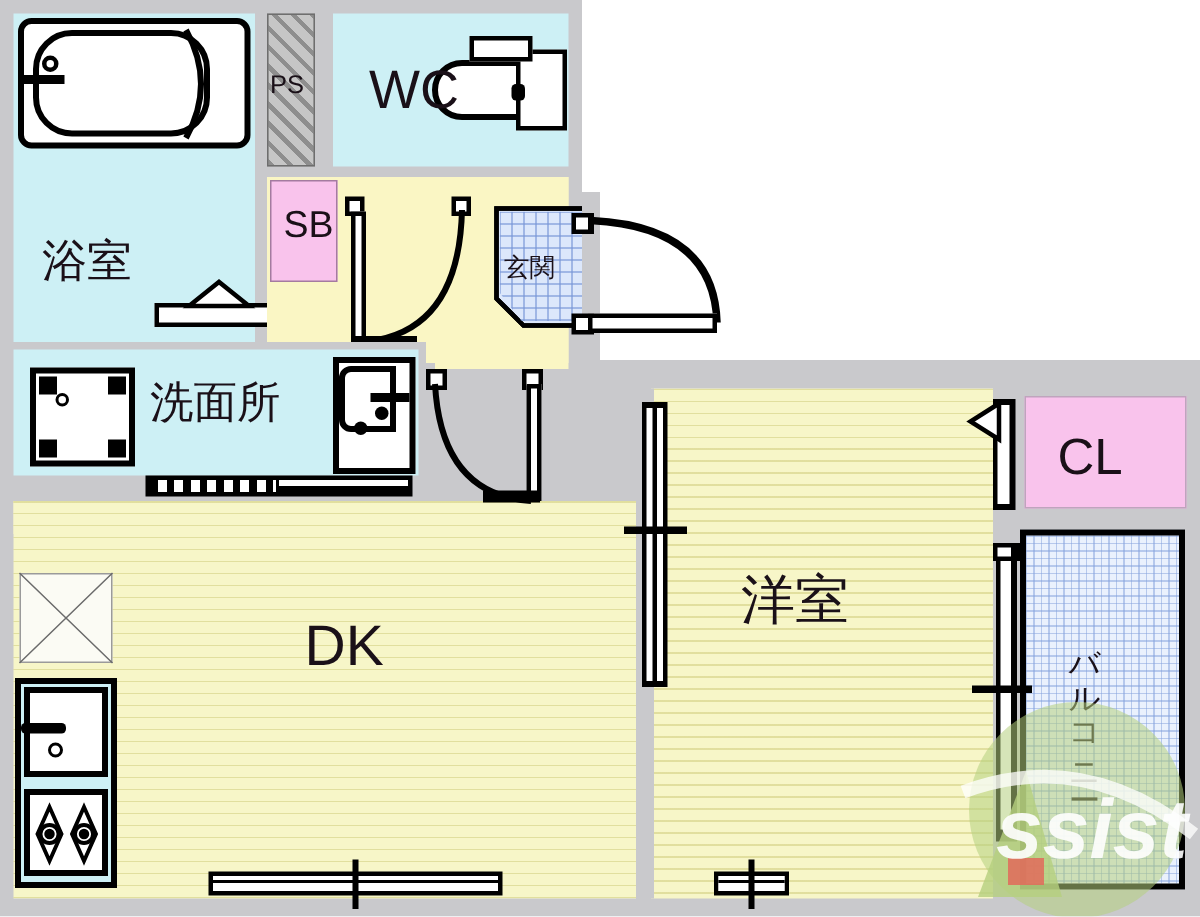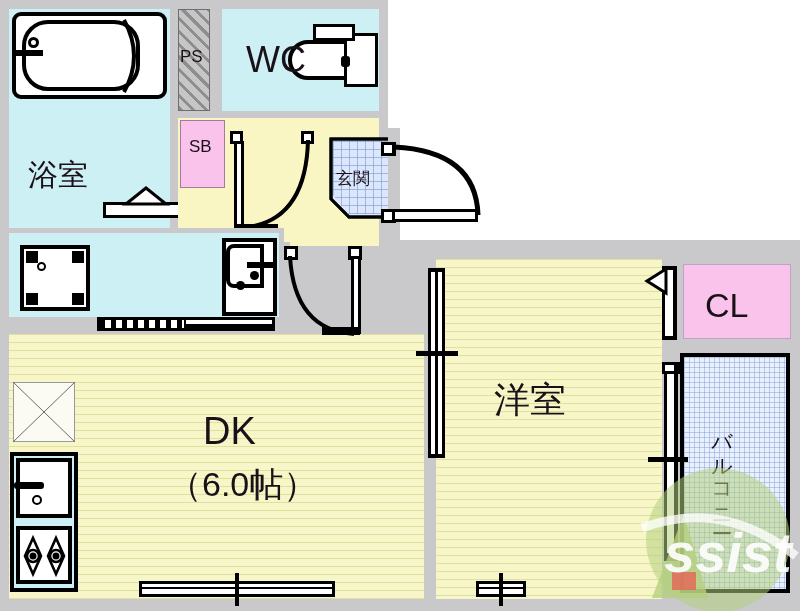--- a/index.html
+++ b/index.html
@@ -36,21 +36,21 @@
   .blk{background:#000000;}
   
   .lbl{
     position:absolute;color:#1a1018;white-space:nowrap;
     font-family:"Liberation Sans","DejaVu Sans",sans-serif;
     line-height:1;
   }
   .lbl-xl{font-size:34px;}
   .lbl-lg{font-size:30px;}
   .lbl-md{font-size:26px;}
-  .lbl-sm{font-size:17px;}
+  .lbl-sm{font-size:25px;}
   .lbl-xs{font-size:15px;}
   .lbl-ps{font-size:17px;color:#1a1018;}
   .vert{writing-mode:vertical-rl;text-orientation:upright;letter-spacing:2px;}
   
   .ol{border:3px solid #000;box-sizing:border-box;background:#fff;}
   .ol2{border:4px solid #000;box-sizing:border-box;background:#fff;}
   .round{border-radius:9px;}
   svg{display:block;overflow:visible;}
   .wm{position:absolute;pointer-events:none;}
 </style>
@@ -133,20 +133,21 @@
   <div class="abs blk" style="left:72px;top:251px;width:12px;height:12px;"></div>
   <div class="abs blk" style="left:26px;top:293px;width:12px;height:12px;"></div>
   <div class="abs blk" style="left:72px;top:293px;width:12px;height:12px;"></div>
   <div class="abs" style="left:37px;top:262px;width:9px;height:9px;border:2px solid #000;border-radius:50%;background:#fff;"></div>
 
   <div class="abs ol2" style="left:222px;top:238px;width:55px;height:78px;"></div>
   <div class="abs" style="left:226px;top:244px;width:38px;height:44px;border:4px solid #000;border-radius:8px 0 0 8px;background:#fff;"></div>
   <div class="abs blk" style="left:247px;top:262px;width:26px;height:6px;"></div>
   <div class="abs blk" style="left:250px;top:271px;width:9px;height:9px;border-radius:50%;"></div>
   <div class="abs blk" style="left:236px;top:281px;width:9px;height:9px;border-radius:50%;"></div>
+  <div class="abs lbl lbl-md" style="left:100px;top:255px;font-size:29px;">洗面所</div>
 
   <div class="abs blk" style="left:97px;top:317px;width:178px;height:14px;"></div>
   <div class="abs fill-white" style="left:100px;top:320px;width:84px;height:8px;
               background-image:repeating-linear-gradient(to right,#000 0 5px,#fff 5px 11px);"></div>
   <div class="abs fill-white" style="left:186px;top:320px;width:86px;height:4px;"></div>
 
   <div class="abs fill-tatami" style="left:9px;top:334px;width:415px;height:265px;"></div>
   <div class="abs fill-tatami" style="left:9px;top:334px;width:415px;height:22px;"></div>
 
   <div class="abs" style="left:13px;top:382px;width:62px;height:60px;border:1px solid #9a9a9a;background:#fbfbf4;"></div>
@@ -163,21 +164,20 @@
     <g fill="none" stroke="#000" stroke-width="2.6">
       <path d="M13 4 L21 22 L13 40 L5 22 Z"></path>
       <circle cx="13" cy="22" r="6"></circle>
       <circle cx="13" cy="22" r="2.2" fill="#000"></circle>
       <path d="M36 4 L44 22 L36 40 L28 22 Z"></path>
       <circle cx="36" cy="22" r="6"></circle>
       <circle cx="36" cy="22" r="2.2" fill="#000"></circle>
     </g>
   </svg>
   <div class="abs lbl lbl-xl" style="left:203px;top:412px;font-size:38px;">DK</div>
-  <div class="abs lbl lbl-lg" style="left:168px;top:467px;font-size:34px;">（6.0帖）</div>
 
   <div class="abs blk" style="left:284px;top:246px;width:14px;height:14px;"></div>
   <div class="abs fill-white" style="left:287px;top:249px;width:8px;height:8px;"></div>
   <div class="abs blk" style="left:348px;top:246px;width:14px;height:14px;"></div>
   <div class="abs fill-white" style="left:351px;top:249px;width:8px;height:8px;"></div>
   <div class="abs ol" style="left:351px;top:256px;width:10px;height:78px;"></div>
   <svg class="abs" style="left:288px;top:254px;width:68px;height:84px;" viewBox="0 0 68 84">
     <path d="M2 2 Q6 76 66 80" fill="none" stroke="#000" stroke-width="4"></path>
   </svg>
   <div class="abs blk" style="left:322px;top:327px;width:38px;height:8px;"></div>

